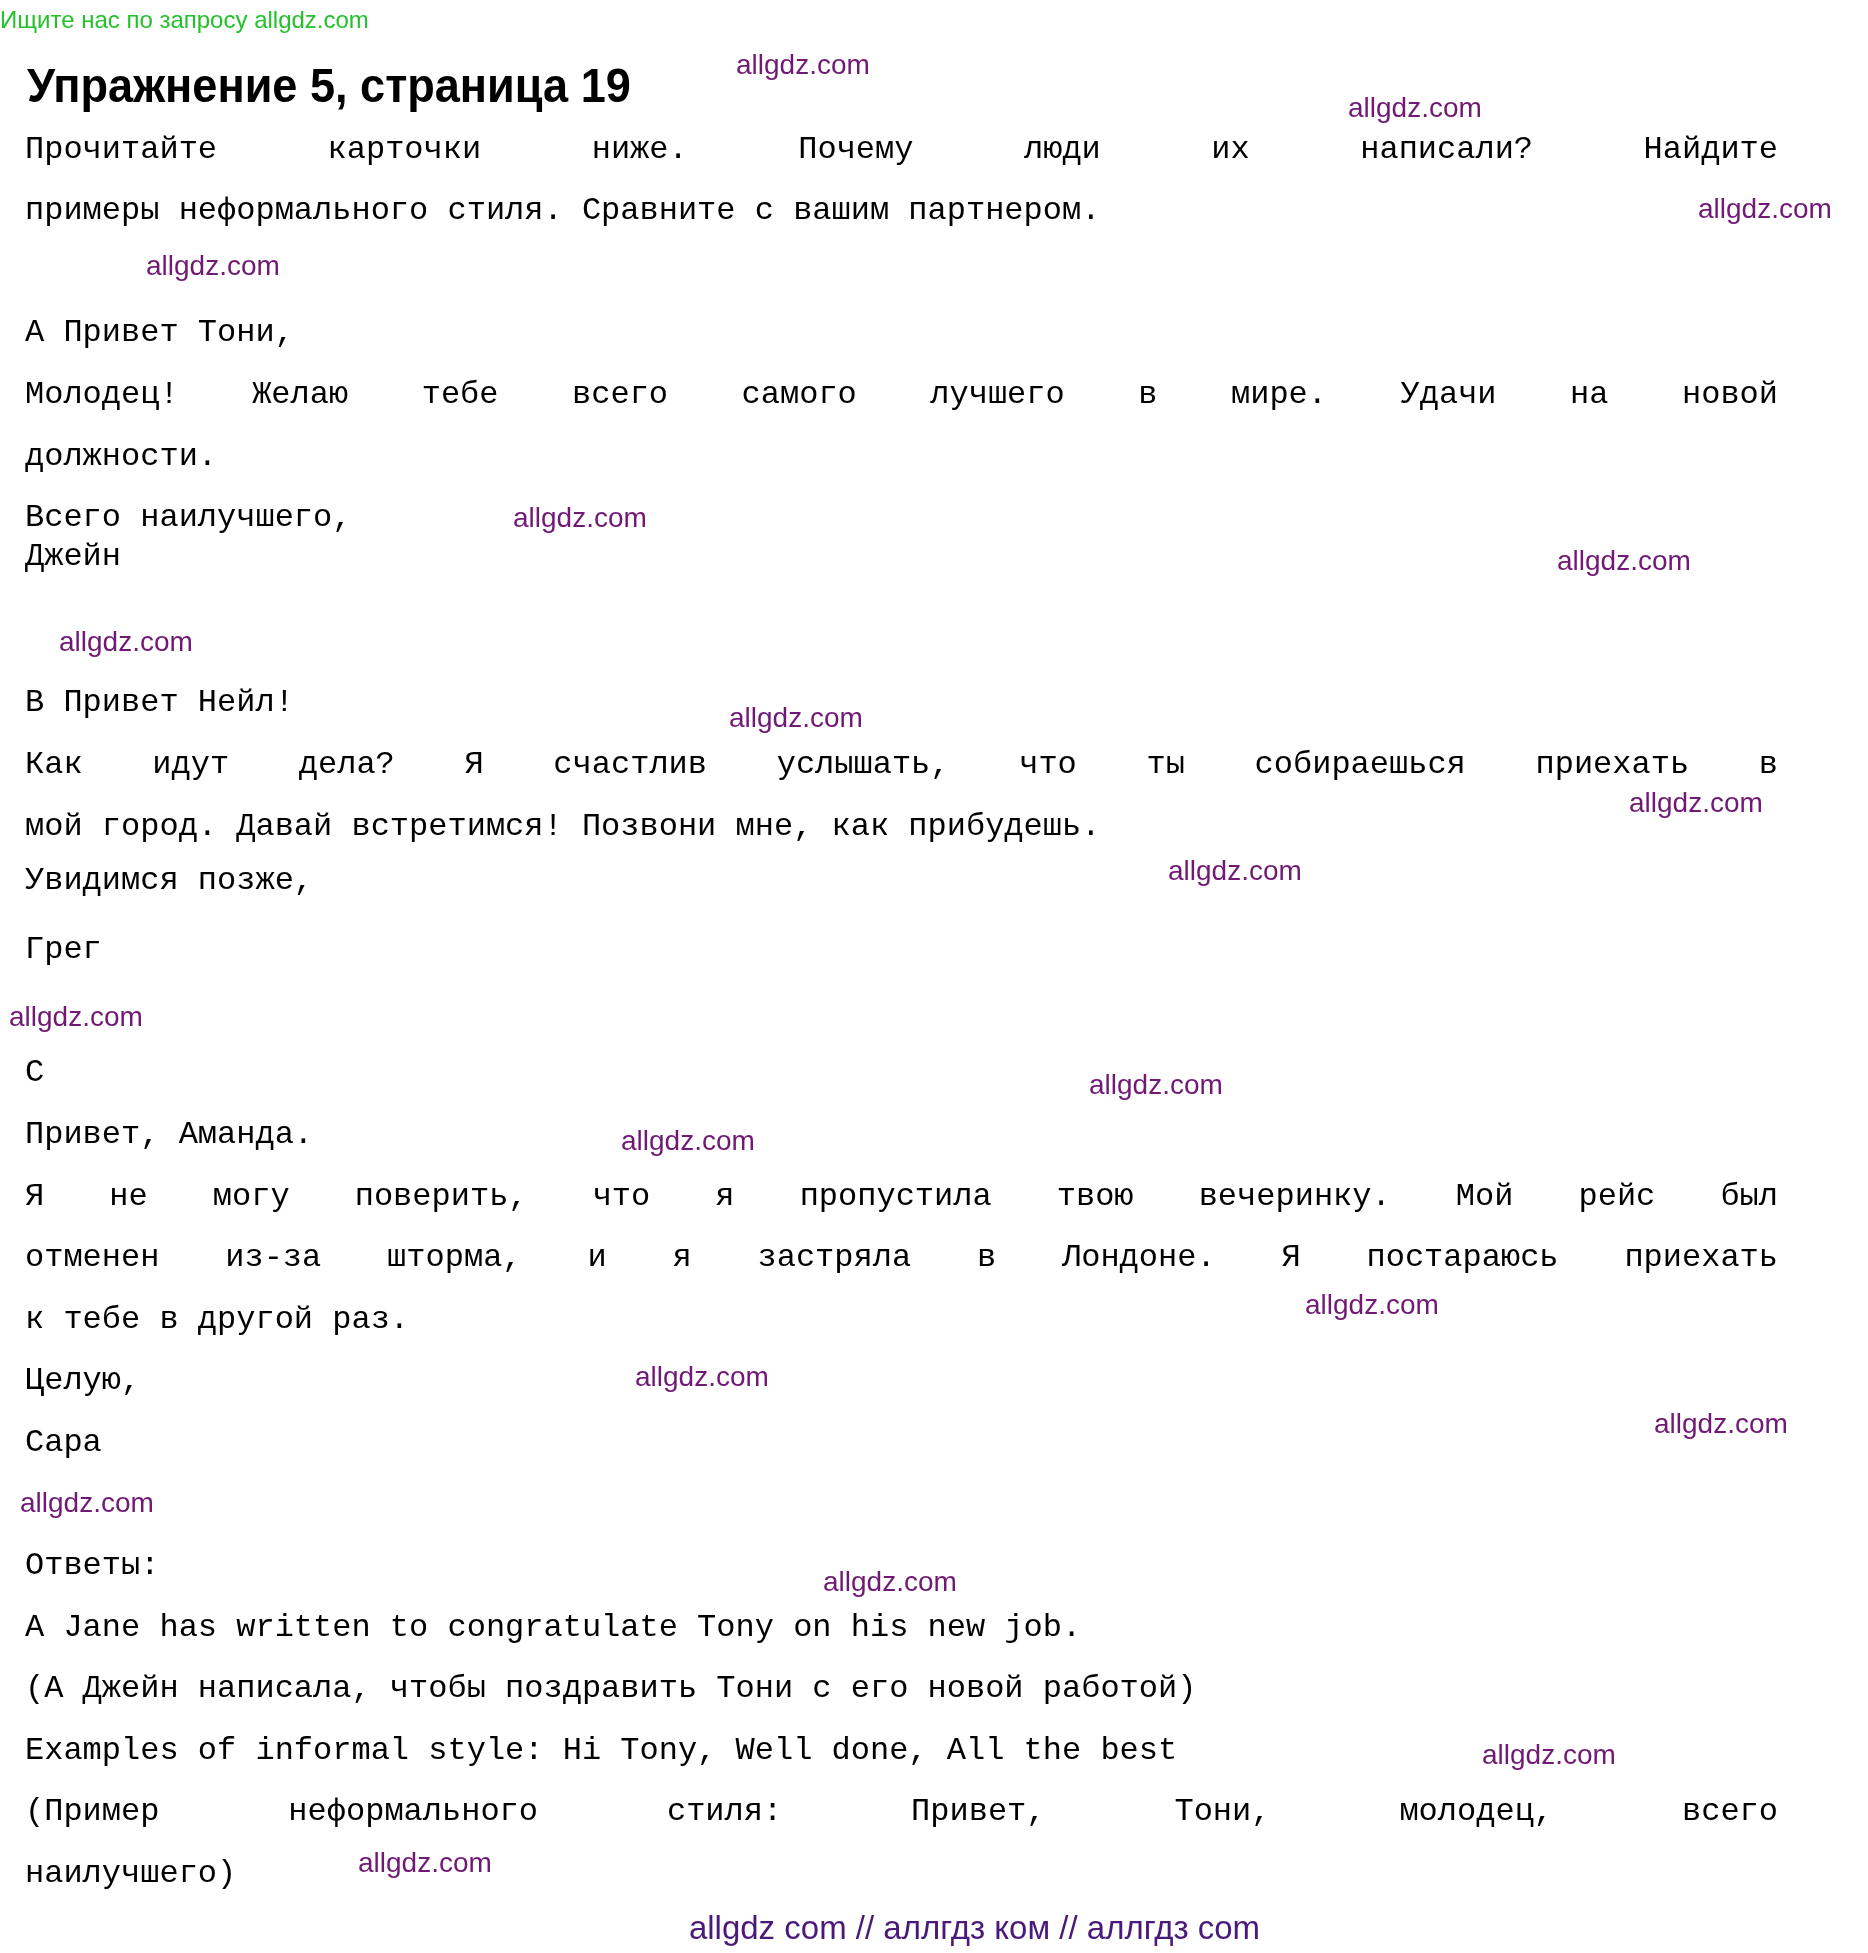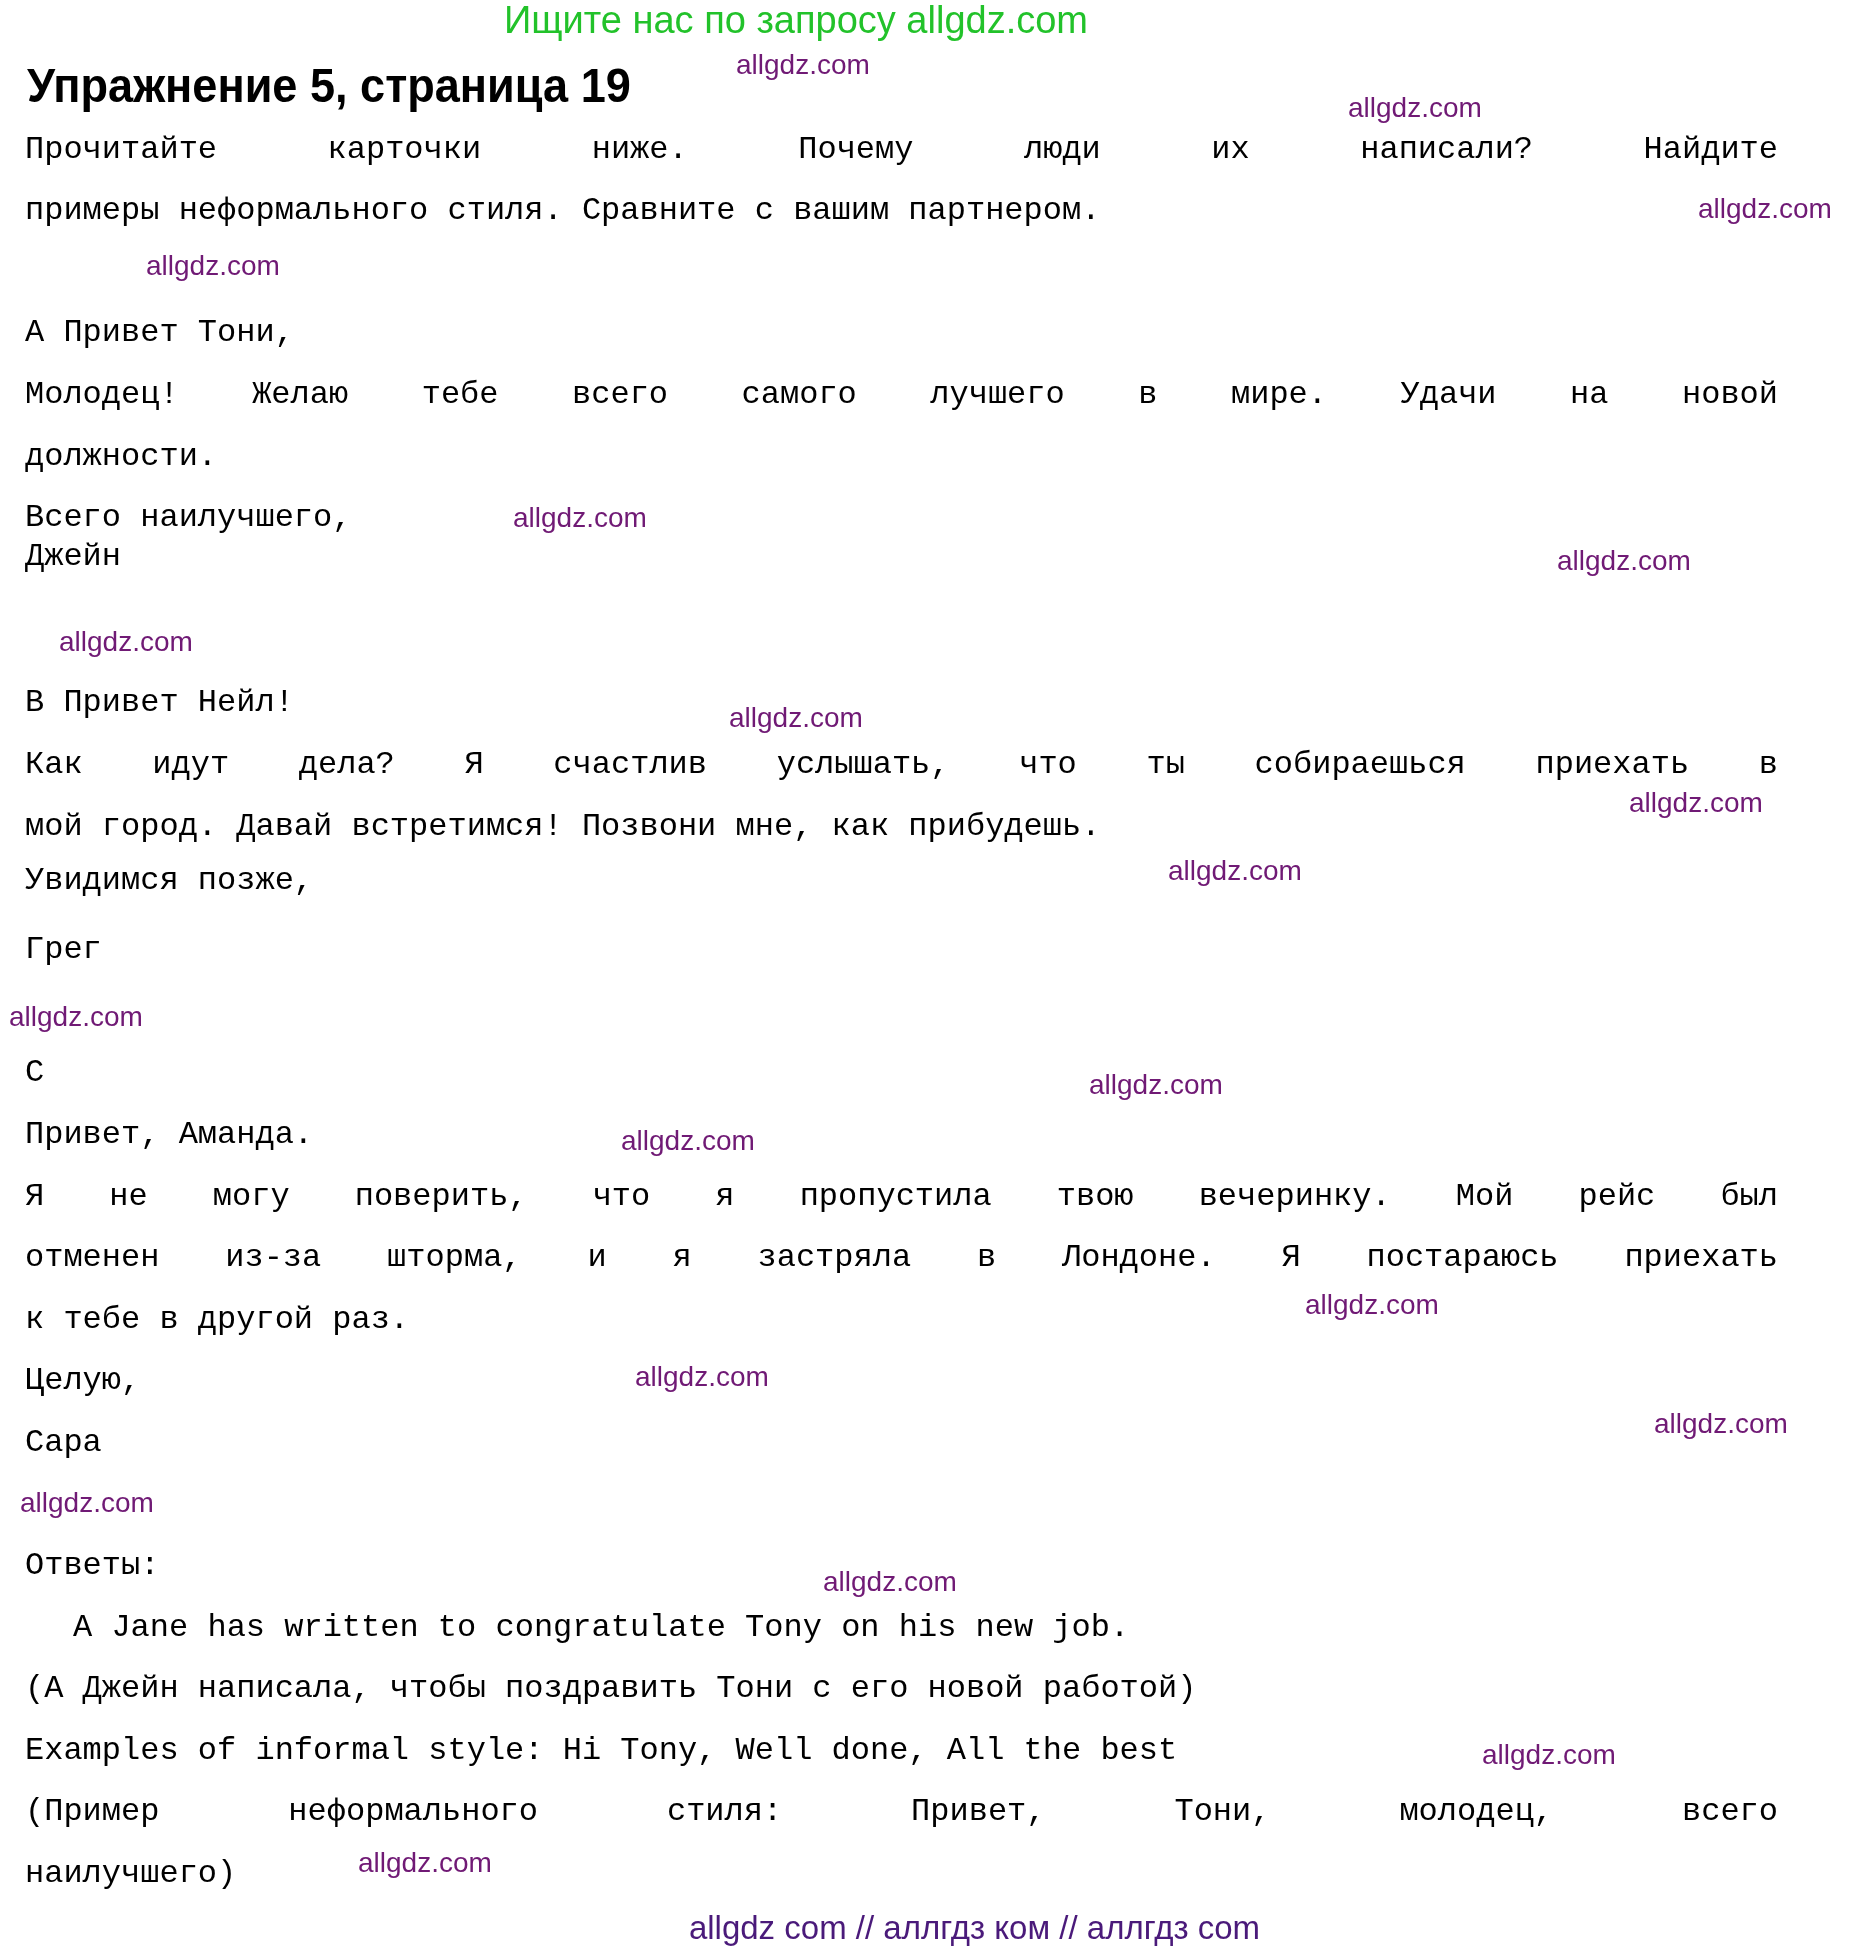--- a/index.html
+++ b/index.html
@@ -1,19 +1,19 @@
 <!DOCTYPE html>
 <html style="font-size:14.4px"><head>
 <meta charset="utf-8">
 <style>
   html, body { margin:0; padding:0; background:#ffffff; }
   body { width:1869px; height:1953px; position:relative; overflow:hidden;
          font-family:"Liberation Sans", "DejaVu Sans", sans-serif; color:#000; }
   .abs { position:absolute; white-space:nowrap; }
-  .top-banner { left:0; width:1592px; text-align:center; top:0; font-size:38px; color:#22c22a; line-height:40px; }
+  .top-banner { left:0; width:1592px; text-align:left; top:0; font-size:24px; color:#22c22a; line-height:40px; }
   .title { left:27px; top:56px; font-size:49px; font-weight:bold; line-height:58px; transform:scaleX(0.92); transform-origin:left; }
   .line { left:25px; font-size:32px; line-height:61px; transform-origin:left;font-family:Liberation Mono, monospace; }
   .justify { width:1753px; text-align:justify; text-align-last:justify; white-space:normal; }
   .wm { font-size:28px; line-height:32px; color:#701a75; }
   .footer { left:0; width:1869px; text-align:center; top:1908px; font-size:33px; color:#4a1a7a; line-height:40px;padding-left:40px; }
 </style>
 </head>
 <body>
 
 <div class="abs top-banner">Ищите нас по запросу allgdz.com</div>
@@ -37,21 +37,21 @@
 
 <div class="abs line" style="top:1042px;">С</div>
 <div class="abs line" style="top:1104px;">Привет, Аманда.</div>
 <div class="abs line justify" style="top:1166px;">Я не могу поверить, что я пропустила твою вечеринку. Мой рейс был</div>
 <div class="abs line justify" style="top:1227px;">отменен из-за шторма, и я застряла в Лондоне. Я постараюсь приехать</div>
 <div class="abs line" style="top:1289px;">к тебе в другой раз.</div>
 <div class="abs line" style="top:1350px;">Целую,</div>
 <div class="abs line" style="top:1412px;">Сара</div>
 
 <div class="abs line" style="top:1535px;">Ответы:</div>
-<div class="abs line" style="top:1597px;margin-left:48px;">A Jane has written to congratulate Tony on his new job.</div>
+<div class="abs line" style="top:1597px;">A Jane has written to congratulate Tony on his new job.</div>
 <div class="abs line" style="top:1658px;">(А Джейн написала, чтобы поздравить Тони с его новой работой)</div>
 <div class="abs line" style="top:1720px;">Examples of informal style: Hi Tony, Well done, All the best</div>
 <div class="abs line justify" style="top:1781px;">(Пример неформального стиля: Привет, Тони, молодец, всего</div>
 <div class="abs line" style="top:1843px;">наилучшего)</div>
 
 <div class="abs wm" style="left:736px; top:49px;">allgdz.com</div>
 <div class="abs wm" style="left:1348px; top:92px;">allgdz.com</div>
 <div class="abs wm" style="left:1698px; top:193px;">allgdz.com</div>
 <div class="abs wm" style="left:146px; top:250px;">allgdz.com</div>
 <div class="abs wm" style="left:513px; top:502px;">allgdz.com</div>

